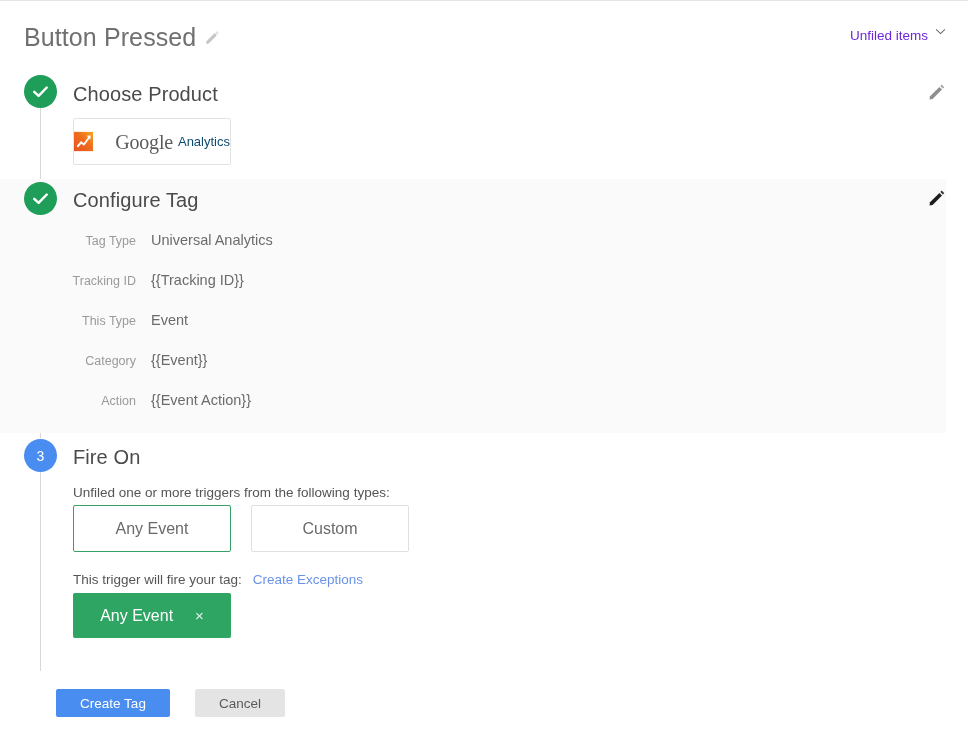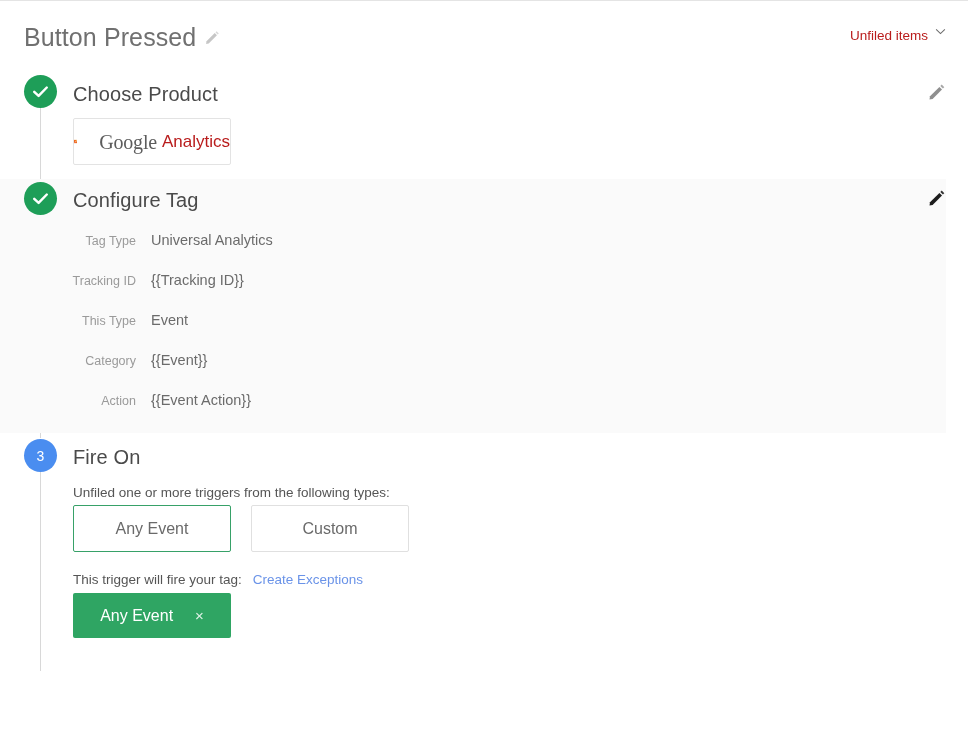--- a/index.html
+++ b/index.html
@@ -53,21 +53,21 @@
   .pencil svg { display:block; width:100%; height:100%; }
 
   .workspace {
     position: absolute;
     right: 22px;
     top: 21px;
     display: flex;
     align-items: flex-start;
     gap: 7px;
     font-size: 13.5px;
-    color: #b91c1c;
+    color: #6d28d9;
     cursor: pointer;
   }
   .caret {
     width: 11px; height: 7px;
     display: block;
   }
 
   
   .rail-line {
     position: absolute;
@@ -137,22 +137,22 @@
   }
   .ga-word {
     font-family: "Liberation Serif", serif;
     font-size: 20px;
     color: #5c5c5c;
     line-height: 1;
     letter-spacing: -0.2px;
     margin-left: 15px;
   }
   .ga-sub {
-    font-size: 17px;
-    color: #b91c1c;
+    font-size: 13px;
+    color: #0c4a6e;
     line-height: 1;
     margin-left: -2px;
   }
 
   
   .config-panel {
     position: absolute;
     left: 0;
     right: 22px;
     top: 178px;
@@ -396,14 +396,18 @@
   <div class="fire-note">
     <span>This trigger will fire your tag:</span>
     <span class="link">Create Exceptions</span>
   </div>
 
   <div class="trigger-chip">
     <span class="chip-label">Any Event</span>
     <span class="chip-x">×</span>
   </div>
 
+  <div class="actions">
+    <button class="btn btn-primary">Create Tag</button>
+    <button class="btn btn-secondary">Cancel</button>
+  </div>
 
 </div>
 
 </body></html>

